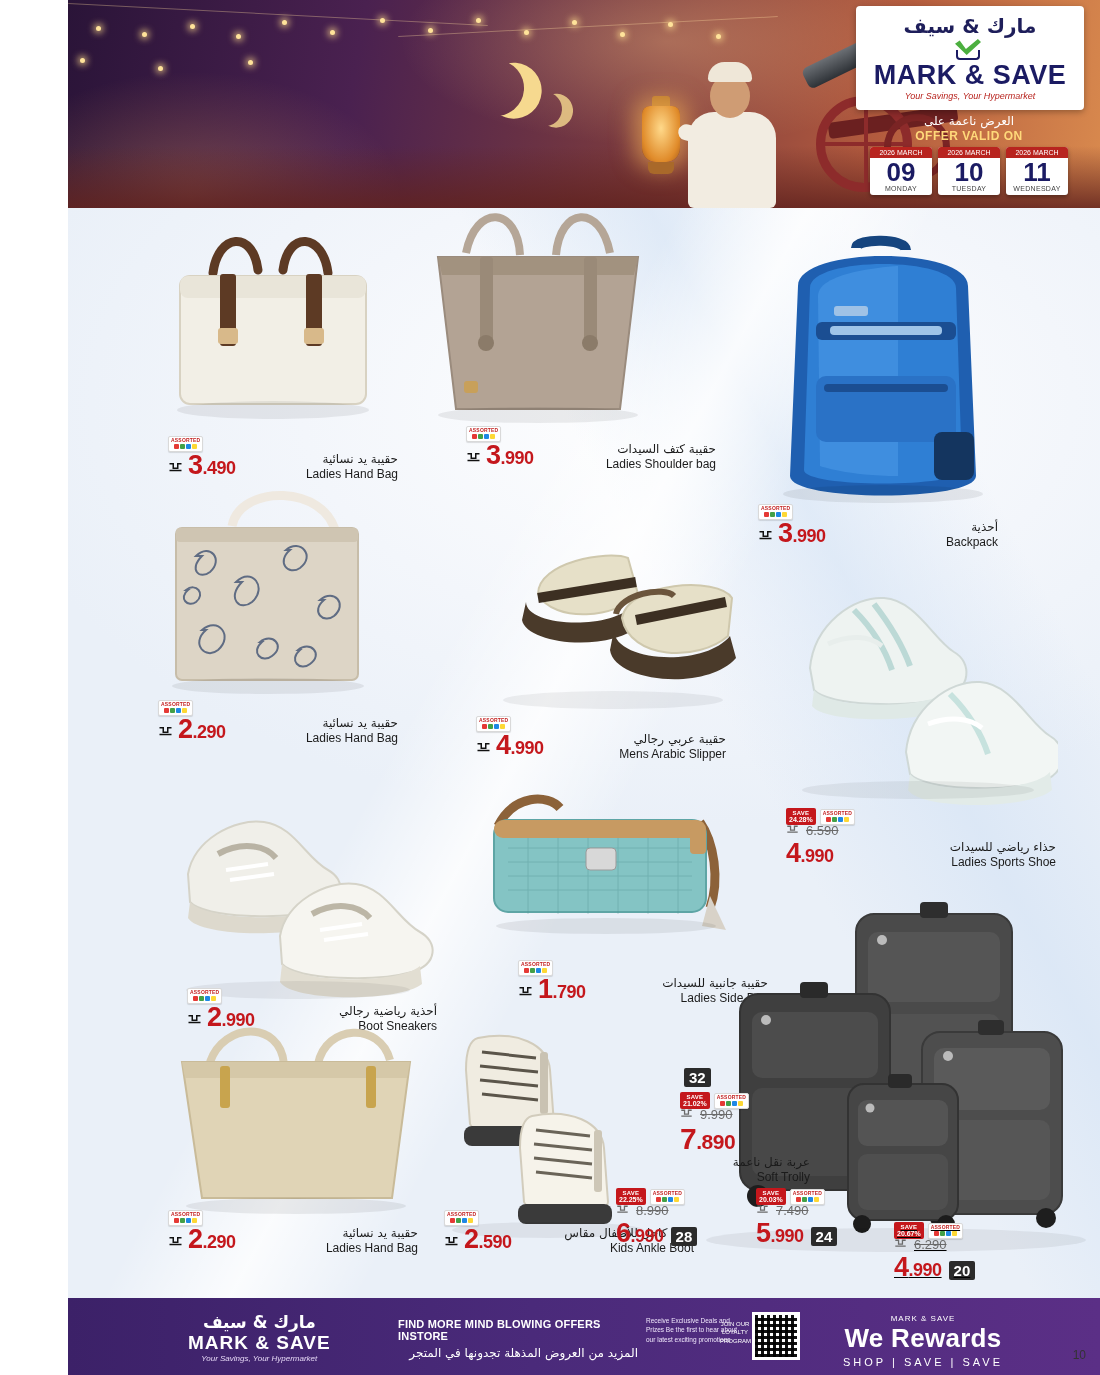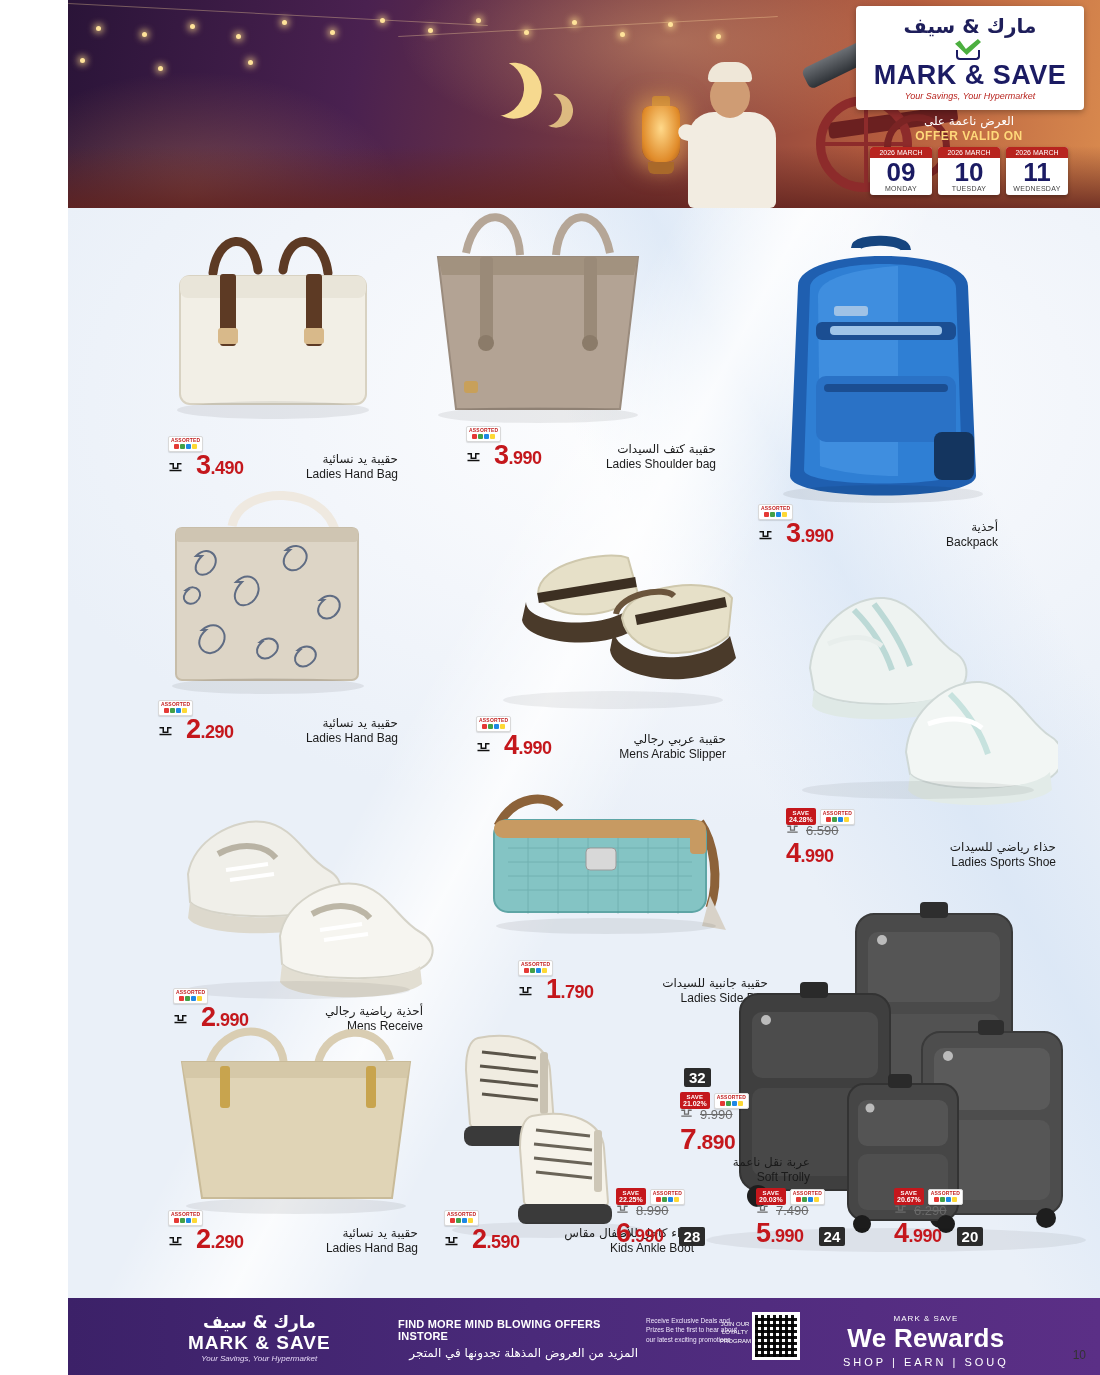--- a/index.html
+++ b/index.html
@@ -182,21 +182,21 @@
   .assorted .atxt { font-size:5px; color:#c21f1f; font-weight:bold; letter-spacing:.2px; line-height:1;}
   .assorted .dots { display:flex; gap:1px; margin-top:1px; justify-content:center;}
   .assorted .dots i { width:5px; height:5px; display:block; border-radius:1px; }
   .save-badge {
     background:#c4171c; color:#fff; border-radius:2px; padding:2px 3px; text-align:center; line-height:1;
   }
   .save-badge .s1 { font-size:6px; font-weight:bold; letter-spacing:.2px;}
   .save-badge .s2 { font-size:7px; font-weight:bold; }
   .oldprice { display:flex; align-items:center; gap:3px; color:#6a6a6a; font-size:13px; }
   .oldprice .strike { text-decoration: line-through; }
-  .pricerow { display:flex; align-items:baseline; gap:11px; }
+  .pricerow { display:flex; align-items:baseline; gap:3px; }
   .riyal {
     display:inline-block; width:15px; height:13px; position:relative; margin-right:2px;
   }
   .riyal svg { display:block; }
   .price {
     color:#c4171c; font-weight:bold; letter-spacing:-.5px;
   }
   .price .big { font-size:27px; }
   .price .small { font-size:18px; }
   .name-ar { font-size:12px; color:#1b1b1b; text-align:right; font-family:"DejaVu Sans", sans-serif; line-height:1.15;}
@@ -602,21 +602,21 @@
         </g>
         <g transform="translate(92,62)">
           <path d="M40 96 C46 62, 86 40, 116 44 C146 48, 158 80, 180 92 C198 102, 198 124, 172 132 C136 142, 56 140, 42 124z" fill="#f6f5f0" stroke="#d5d3c8" stroke-width="2"></path>
           <path d="M42 124 C60 144, 160 144, 180 126 L182 144 C160 162, 52 162, 40 142z" fill="#e2ded2"></path>
           <path d="M72 74 C94 62, 118 64, 130 78" stroke="#bcb6a6" stroke-width="6" fill="none"></path>
           <path d="M80 90 L122 84 M84 100 L128 94" stroke="#ffffff" stroke-width="4"></path>
         </g>
         <ellipse cx="150" cy="212" rx="112" ry="9" fill="#000" opacity=".06"></ellipse>
       </svg>
     </div>
-    <div class="pricewrap" style="left:105px;top:780px;width:250px;">
+    <div class="pricewrap" style="left:119px;top:780px;width:250px;">
       <div class="badges">
           <div class="assorted">
         <div class="atxt">ASSORTED</div>
         <div class="dots">
               <i style="background:#e53935"></i>
               <i style="background:#43a047"></i>
               <i style="background:#1e88e5"></i>
               <i style="background:#fdd835"></i>
             </div>
       </div>
@@ -625,21 +625,21 @@
         <div class="pricerow">
           <span class="riyal">
             <svg width="15" height="13" viewBox="0 0 20 16">
                 <path d="M2 3 h5 v6 h6 V3 h5 M2 12 h16" stroke="#111" stroke-width="2" fill="none"></path>
               </svg>
           </span>
           <span class="price"><span class="big">2</span><span class="small">.990</span></span>
         </div>
         <div style="text-align:right">
           <div class="name-ar">أحذية رياضية رجالي</div>
-          <div class="name-en">Mens Receive</div>
+          <div class="name-en">Boot Sneakers</div>
         </div>
       </div>
     </div>
 
     <div class="prod" style="left:370px;top:578px;width:320px;height:190px;">
       <svg width="320" height="190" viewBox="0 0 320 190">
         <path d="M60 40 C76 8, 110 8, 122 22" fill="none" stroke="#8c6239" stroke-width="9"></path>
         <path d="M262 36 C276 56, 282 94, 272 122" fill="none" stroke="#8c6239" stroke-width="9"></path>
         <rect x="56" y="34" width="212" height="92" rx="14" fill="#84c4c4" stroke="#5ea5a5" stroke-width="2"></rect>
         <rect x="56" y="34" width="212" height="18" rx="9" fill="#c79a62"></rect>
@@ -900,21 +900,21 @@
             </svg>
         </span>
         <span class="strike">7.490</span>
       </div>
       <div class="pricerow">
         <span class="price"><span class="big">5</span><span class="small">.990</span></span>
         <span class="qty-tag">24</span>
       </div>
     </div>
 
-    <div class="pricewrap" style="left:826px;top:980px;width:140px;">
+    <div class="pricewrap" style="left:826px;top:1014px;width:140px;text-decoration:underline;">
       <div class="badges">
         <div class="save-badge">
           <div class="s1">SAVE</div>
           <div class="s2">20.67%</div>
         </div>
         <div class="assorted">
           <div class="atxt">ASSORTED</div>
           <div class="dots">
               <i style="background:#e53935"></i>
               <i style="background:#43a047"></i>
@@ -951,18 +951,18 @@
     </div>
     <div class="promo">Receive Exclusive Deals and Prizes
 Be the first to hear about our latest exciting promotions</div>
     <div class="scan">JOIN OUR LOYALTY PROGRAM</div>
     <div class="qr">
         <div class="grid"></div>
       </div>
     <div class="we">
       <div class="w1">MARK &amp; SAVE</div>
       <div class="w2">We Rewards</div>
-      <div class="w3">SHOP  |  EARN  |  SOUQ</div>
+      <div class="w3">SHOP  |  SAVE  |  SAVE</div>
     </div>
   </div>
 
   <div class="pagenum-outer">10</div>
 </div>
 
 </body></html>

